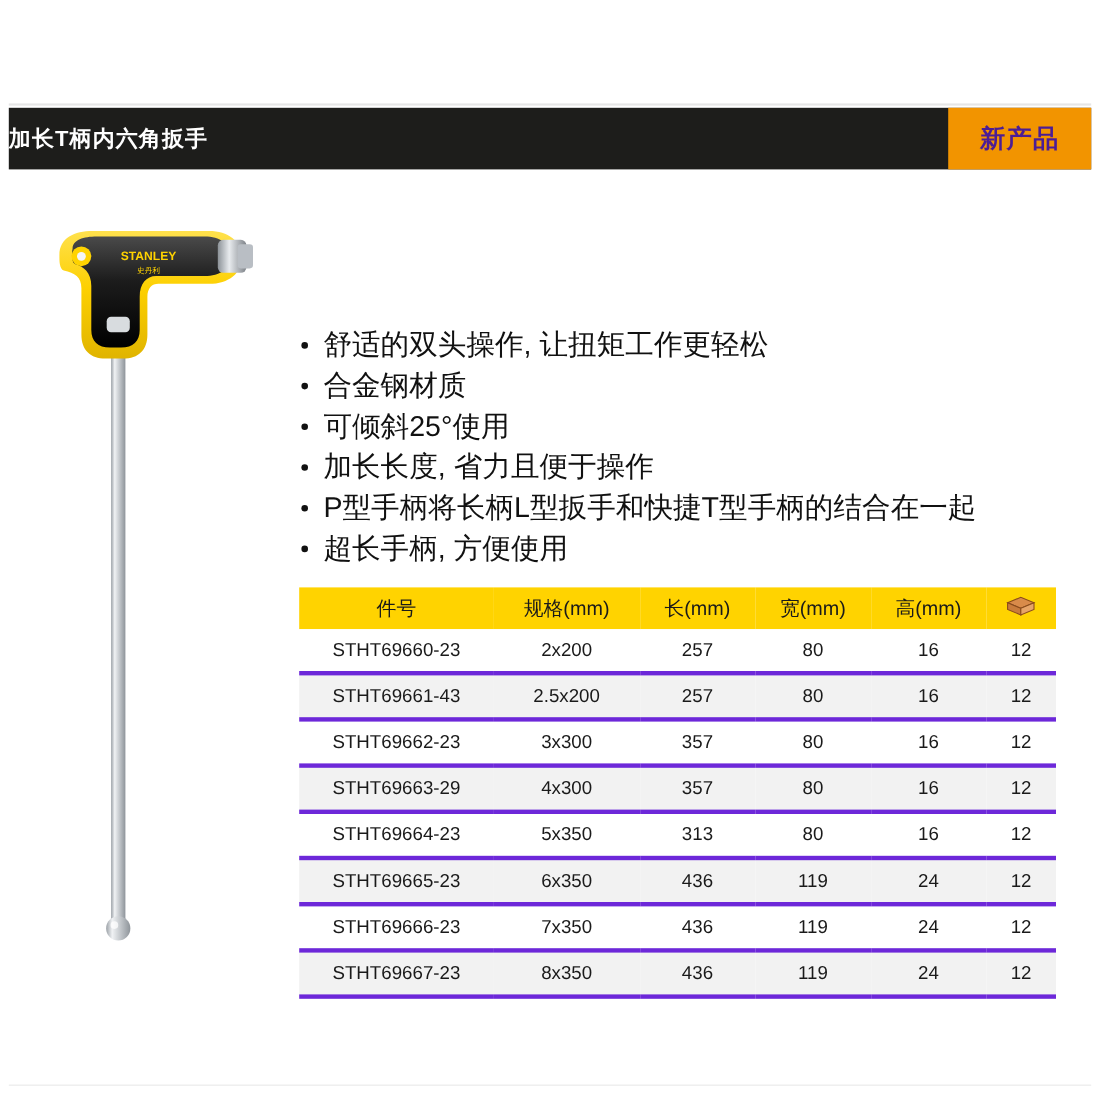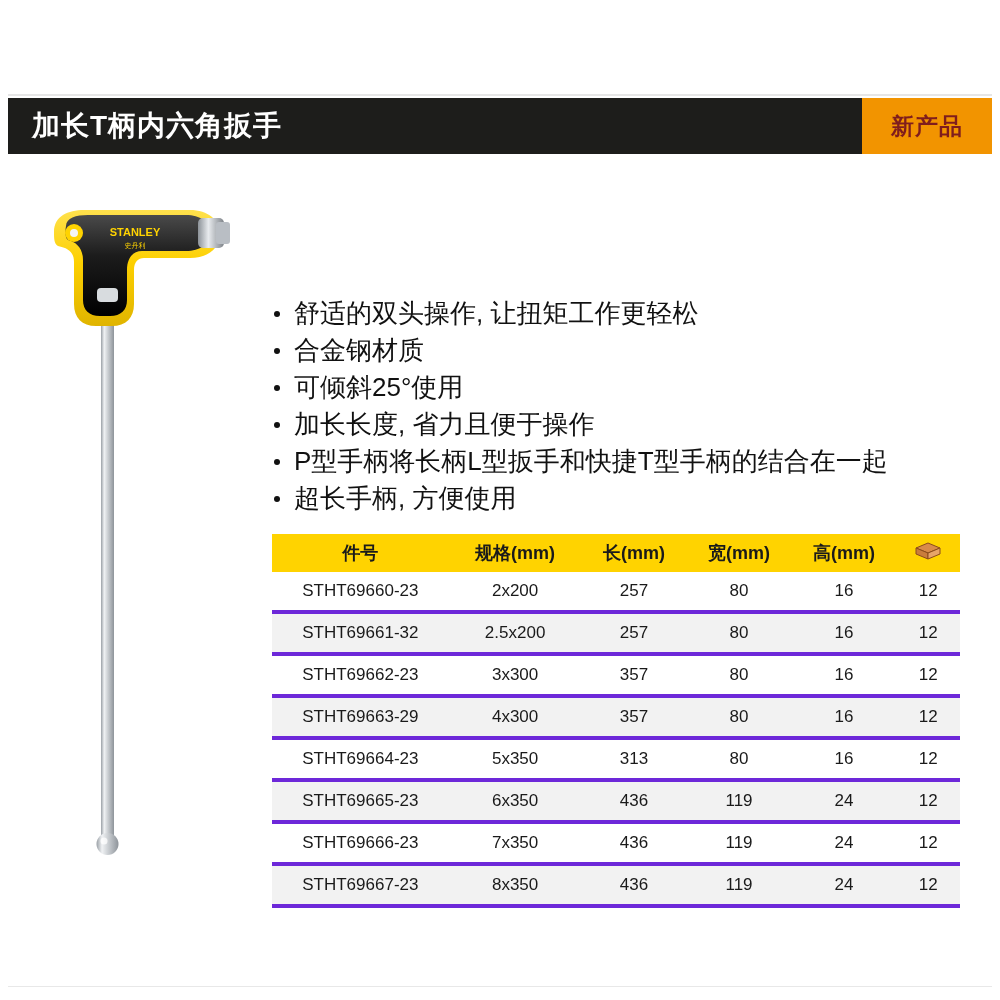--- a/index.html
+++ b/index.html
@@ -32,30 +32,29 @@
     width: 984px;
     height: 56px;
     background: #1d1d1b;
     display: flex;
     align-items: stretch;
   }
   .header-title {
     flex: 1 1 auto;
     display: flex;
     align-items: center;
-    padding-left: 24px;
     color: #ffffff;
-    font-size: 28px;
+    font-size: 20px;
     font-weight: bold;
     letter-spacing: 1px;
   }
   .header-badge {
     flex: 0 0 130px;
     background: #f29400;
-    color: #7f1d1d;
+    color: #4c1d95;
     font-size: 23px;
     font-weight: bold;
     display: flex;
     align-items: center;
     justify-content: center;
     letter-spacing: 1px;
   }
 
   
   .rule-top {
@@ -112,21 +111,21 @@
     left: 272px;
     top: 534px;
     width: 688px;
     border-collapse: collapse;
     font-size: 17px;
   }
   .spec-table thead th {
     background: #ffd300;
     color: #1a1a1a;
     font-size: 18px;
-    font-weight: bold;
+    font-weight: normal;
     height: 36px;
     text-align: center;
     border: none;
   }
   .spec-table thead th.icon-col {
     width: 62px;
   }
   .spec-table tbody td {
     height: 36px;
     text-align: center;
@@ -255,21 +254,21 @@
     <tbody>
       <tr>
         <td class="partno">STHT69660-23</td>
         <td class="spec">2x200</td>
         <td class="len">257</td>
         <td class="wid">80</td>
         <td class="hei">16</td>
         <td class="qty">12</td>
       </tr>
       <tr>
-        <td class="partno">STHT69661-32</td>
+        <td class="partno">STHT69661-43</td>
         <td class="spec">2.5x200</td>
         <td class="len">257</td>
         <td class="wid">80</td>
         <td class="hei">16</td>
         <td class="qty">12</td>
       </tr>
       <tr>
         <td class="partno">STHT69662-23</td>
         <td class="spec">3x300</td>
         <td class="len">357</td>

